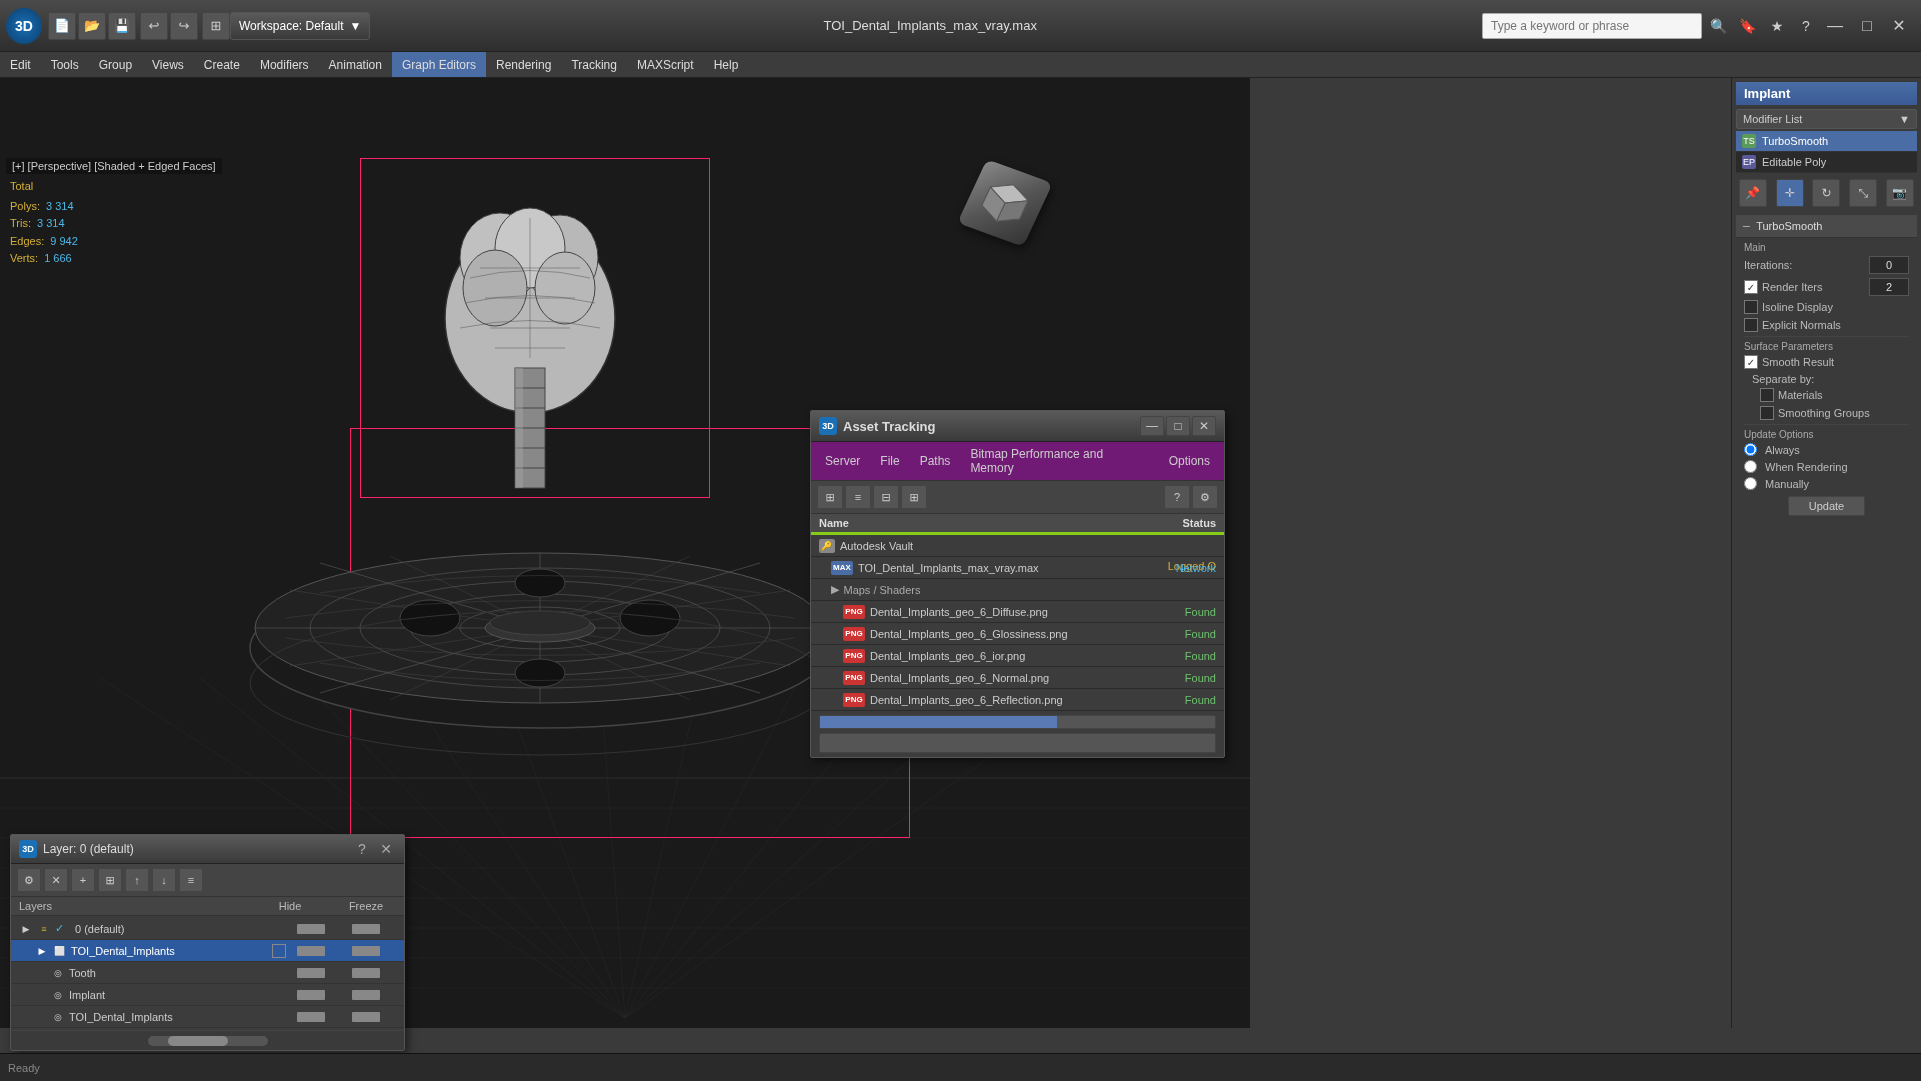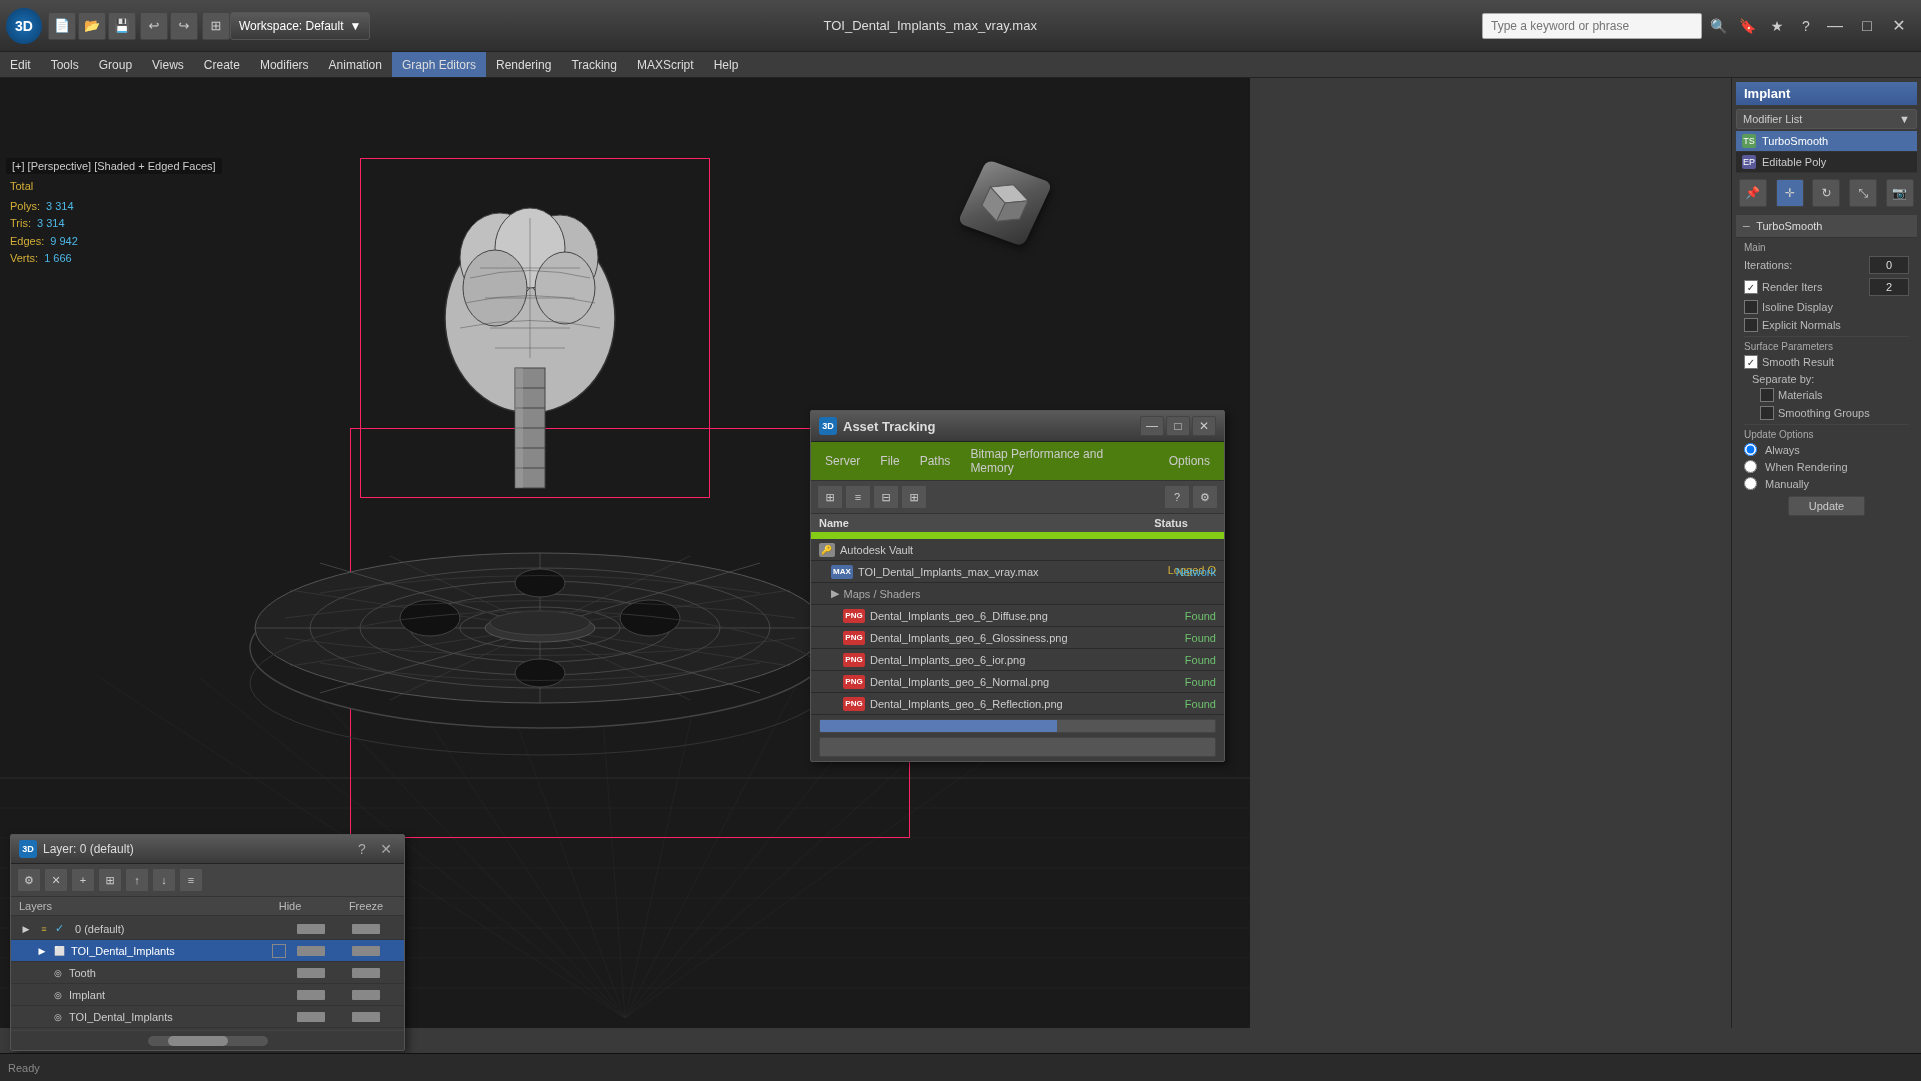--- a/index.html
+++ b/index.html
@@ -448,21 +448,21 @@
       border: 1px solid #444;
       border-radius: 2px;
       color: #ccc;
       font-size: 12px;
       cursor: pointer;
       display: flex; align-items: center; justify-content: center;
     }
     .asset-win-btns { display: flex; gap: 2px; }
     #asset-menu {
       display: flex; align-items: center;
-      background: #4d7c0f;
+      background: #701a75;
       border-bottom: 1px solid #333;
       padding: 2px 4px;
     }
     .asset-menu-item {
       padding: 3px 10px;
       font-size: 12px;
       color: #ccc;
       cursor: pointer;
     }
     #asset-toolbar {
@@ -480,27 +480,27 @@
       border-radius: 2px;
       color: #ccc;
       font-size: 11px;
       display: flex; align-items: center; justify-content: center;
       cursor: pointer;
     }
     #asset-table-header {
       display: flex; align-items: center;
       background: #4a4a4a;
       padding: 3px 8px;
-      border-bottom: 7px solid #84cc16;
+      border-bottom: 3px solid #84cc16;
       font-size: 11px;
       font-weight: bold;
       color: #ddd;
     }
     .asset-col-name { flex: 1; }
-    .asset-col-status { width: 90px; text-align: center; }
+    .asset-col-status { width: 90px; text-align: right; }
     .asset-row {
       display: flex; align-items: center;
       padding: 2px 8px;
       border-bottom: 1px solid #2a2a2a;
       font-size: 11px;
       color: #ccc;
       height: 22px;
     }
     .asset-row.group-row { background: #3a3a3a; color: #aaa; }
     .asset-name { flex: 1; overflow: hidden; text-overflow: ellipsis; white-space: nowrap; }

